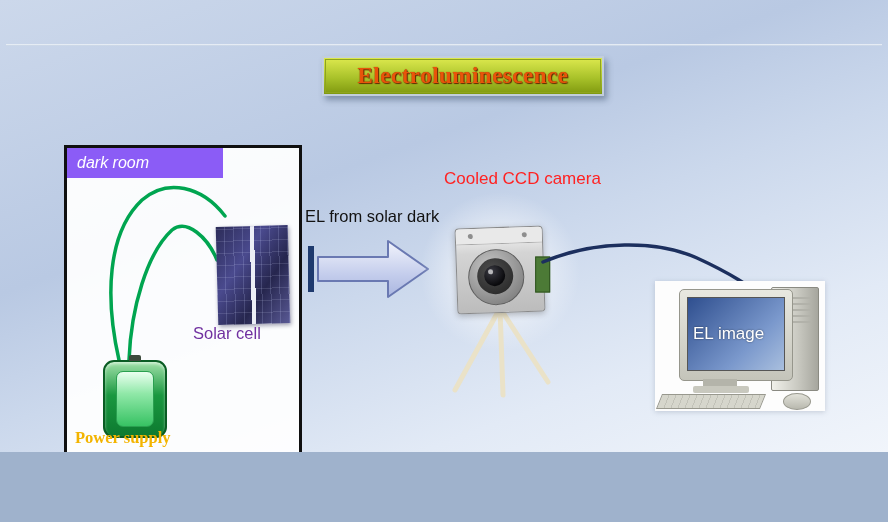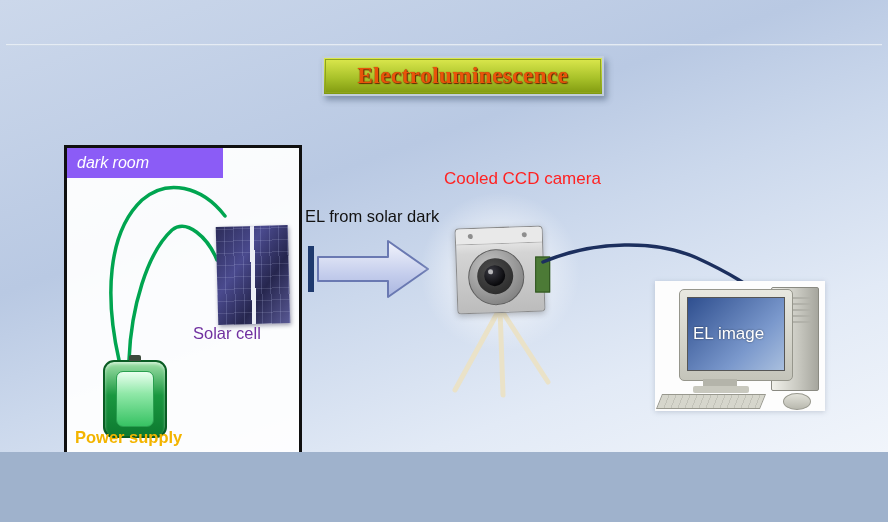--- a/index.html
+++ b/index.html
@@ -52,21 +52,21 @@
   }
   .battery-core{
     position:absolute;left:11px;right:11px;top:9px;bottom:9px;border-radius:7px;
     background:linear-gradient(180deg,#eafff0 0%,#90e8a8 40%,#37c263 100%);
     border:1px solid #2aa050;
   }
   .battery-cap{
     position:absolute;left:24px;top:-7px;width:12px;height:6px;background:#3c4a3c;
     border-radius:2px 2px 0 0;
   }
-  .power-label{position:absolute;left:8px;top:280px;font-size:16.5px;color:#f3b400;font-weight:600;}
+  .power-label{position:absolute;left:8px;top:280px;font-size:16.5px;color:#f3b400;font-weight:600;font-family:Liberation Serif, serif;}
   
   .el-text{position:absolute;left:305px;top:207px;font-size:16.5px;color:#121212;}
   .el-arrow{position:absolute;left:300px;top:230px;}
   
   .camera-label{position:absolute;left:444px;top:169px;font-size:17px;color:#ff2222;font-weight:500;}
   .camera-glow{
     position:absolute;left:420px;top:192px;width:160px;height:160px;border-radius:50%;
     background:radial-gradient(closest-side,rgba(255,255,255,.95),rgba(255,255,255,0));
   }
   .camera-body{

